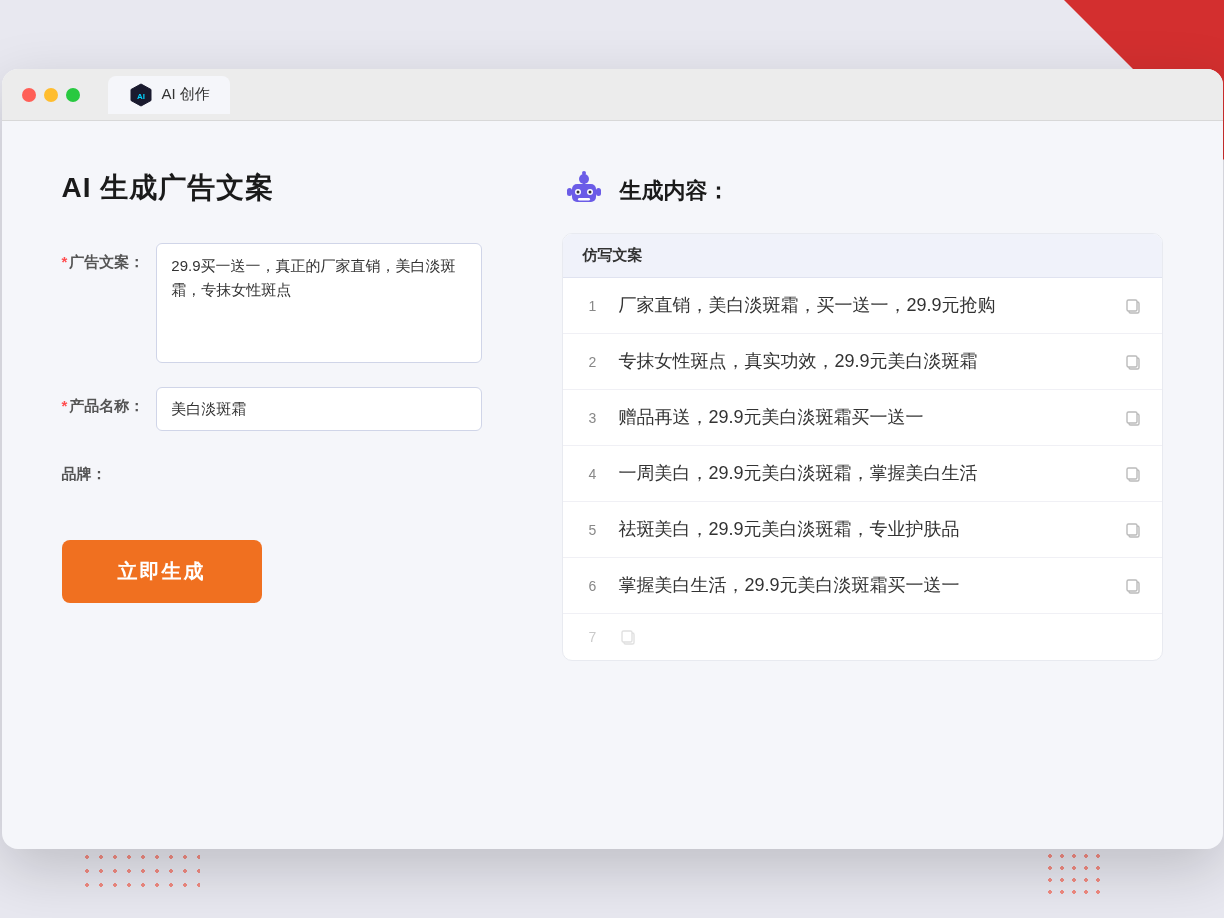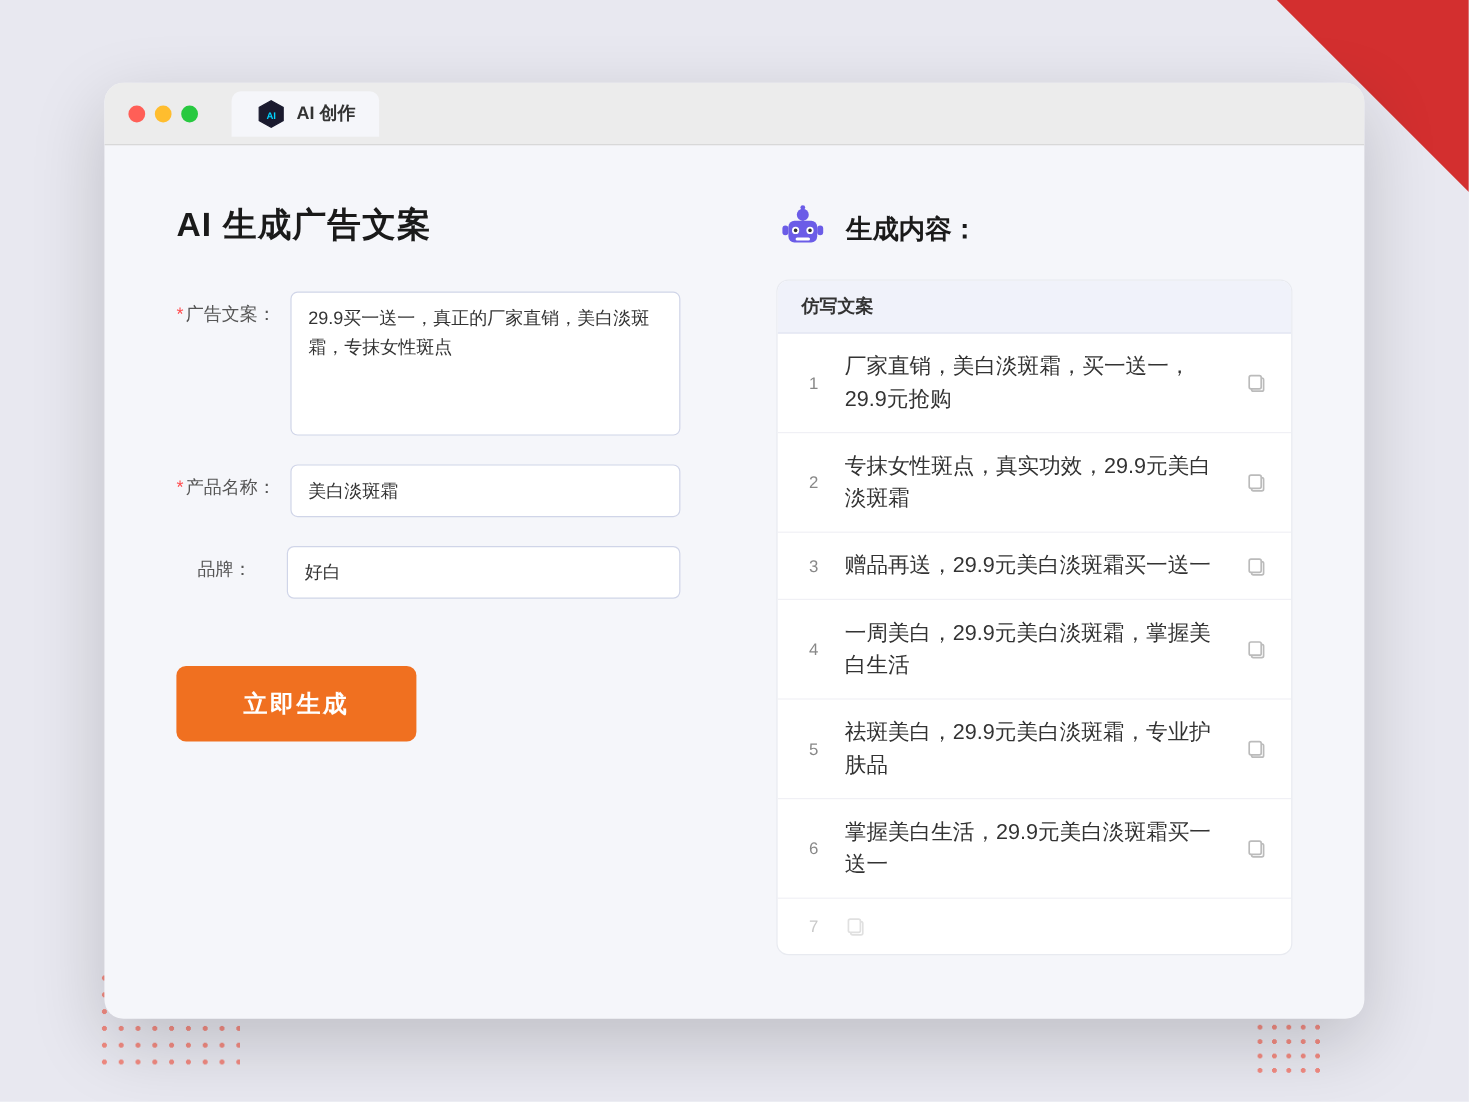--- a/index.html
+++ b/index.html
@@ -43,21 +43,21 @@
       right: 120px;
       width: 60px;
       height: 60px;
       background-image: radial-gradient(circle, #f28b82 2px, transparent 2px);
       background-size: 12px 12px;
       z-index: 0;
     }
 
     
     .browser-window {
-      width: 1050px;
+      width: 1221px;
       height: 780px;
       background: #f5f6fa;
       border-radius: 16px;
       box-shadow: 0 20px 60px rgba(0,0,0,0.18);
       overflow: hidden;
       position: relative;
       z-index: 1;
     }
 
     
@@ -91,21 +91,21 @@
       background: #f5f6fa;
       border-radius: 8px 8px 0 0;
       padding: 8px 20px;
       margin-left: 12px;
       height: 38px;
     }
 
     .tab-label {
       font-size: 15px;
       color: #333;
-      font-weight: 700;
+      font-weight: 400;
     }
 
     
     .browser-content {
       padding: 48px 60px 40px 60px;
       display: flex;
       gap: 80px;
       height: calc(100% - 52px);
     }
 
@@ -130,21 +130,22 @@
       margin-bottom: 24px;
       gap: 12px;
     }
 
     .form-label {
       font-size: 15px;
       color: #555;
       white-space: nowrap;
       padding-top: 10px;
       min-width: 80px;
-      text-align: center;
+      text-align: left;
+      font-weight: bold;
     }
 
     .required-mark {
       color: #ff4d4f;
       margin-right: 2px;
     }
 
     .form-input {
       flex: 1;
       border: 1.5px solid #d0d5e8;
@@ -308,21 +309,20 @@
 
       <div class="form-group">
         <span class="form-label">
           <span class="required-mark">*</span><span>产品名称：</span>
         </span>
         <input type="text" class="form-input" value="美白淡斑霜" style="">
       </div>
 
       <div class="form-group">
         <span class="form-label">品牌：</span>
-        <input type="text" class="form-input" value="好白" style="">
       </div>
 
       <button class="generate-btn">立即生成</button>
     </div>
 
     <div class="right-panel">
       <div class="right-header">
 
         <svg class="robot-svg" viewBox="0 0 44 44" fill="none" xmlns="http://www.w3.org/2000/svg">
           <circle cx="22" cy="10" r="5" fill="#6b5ce7"></circle>

